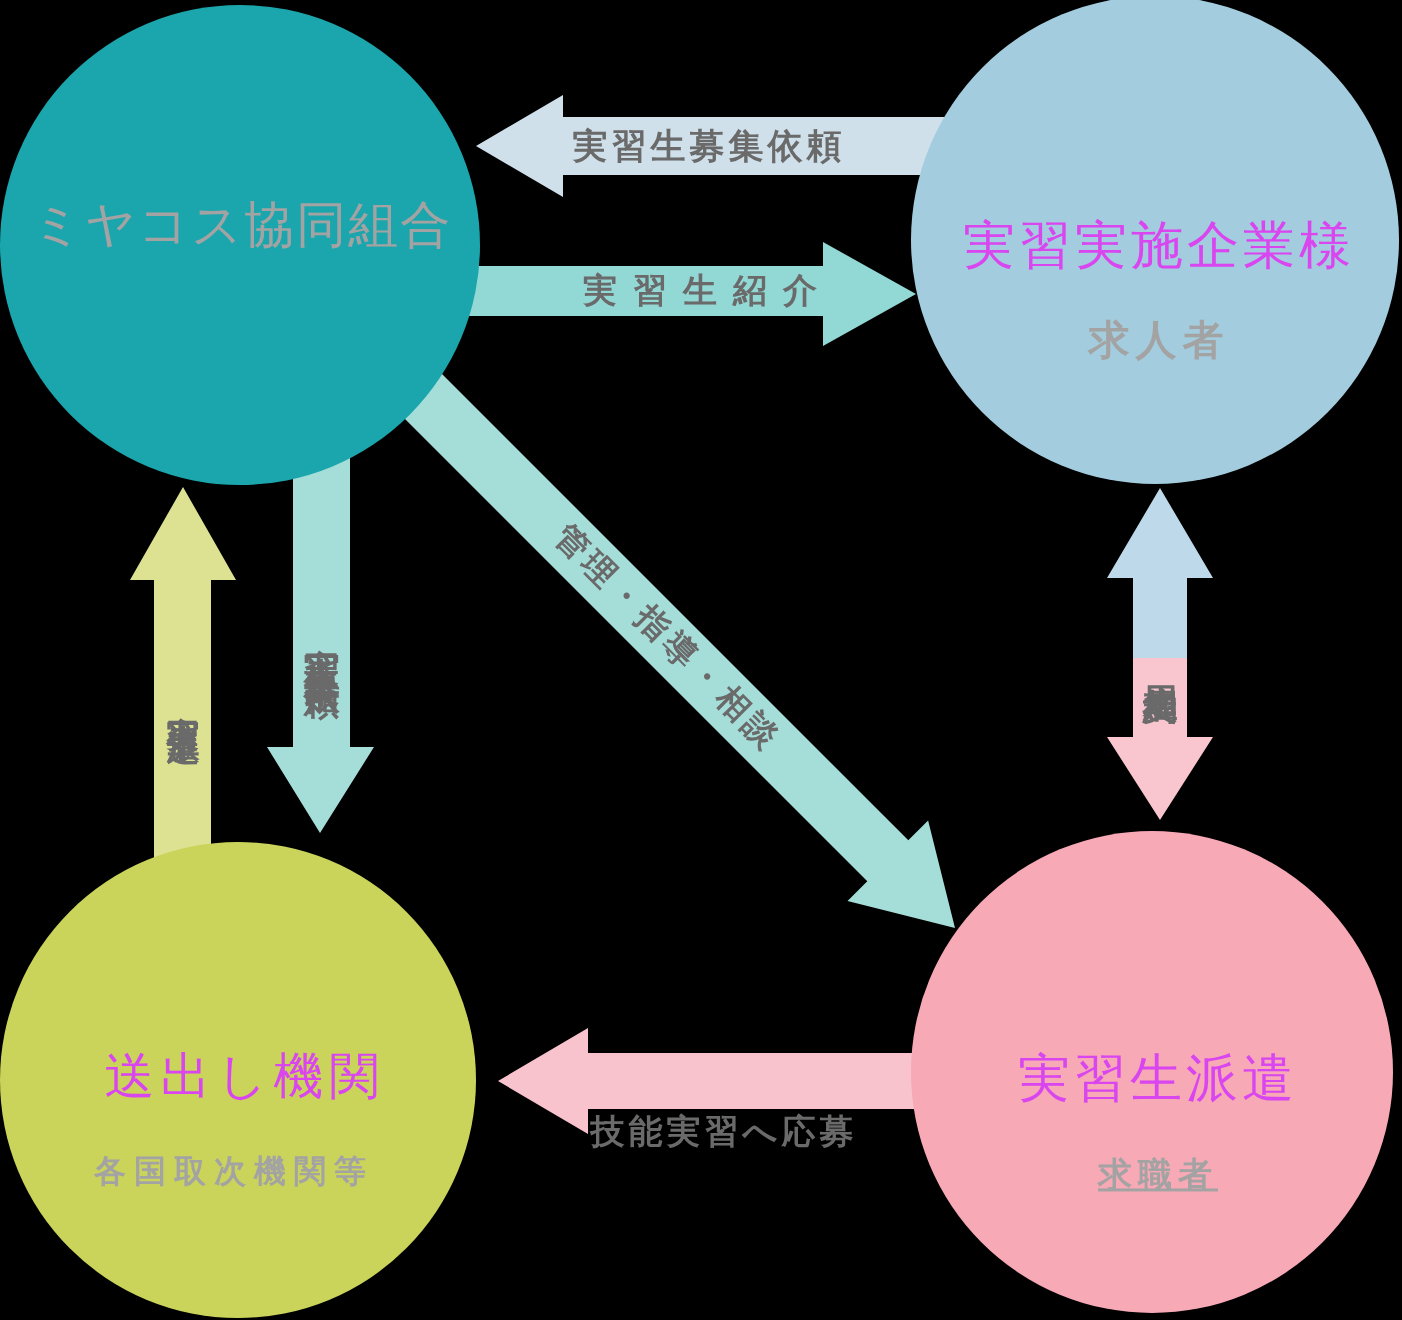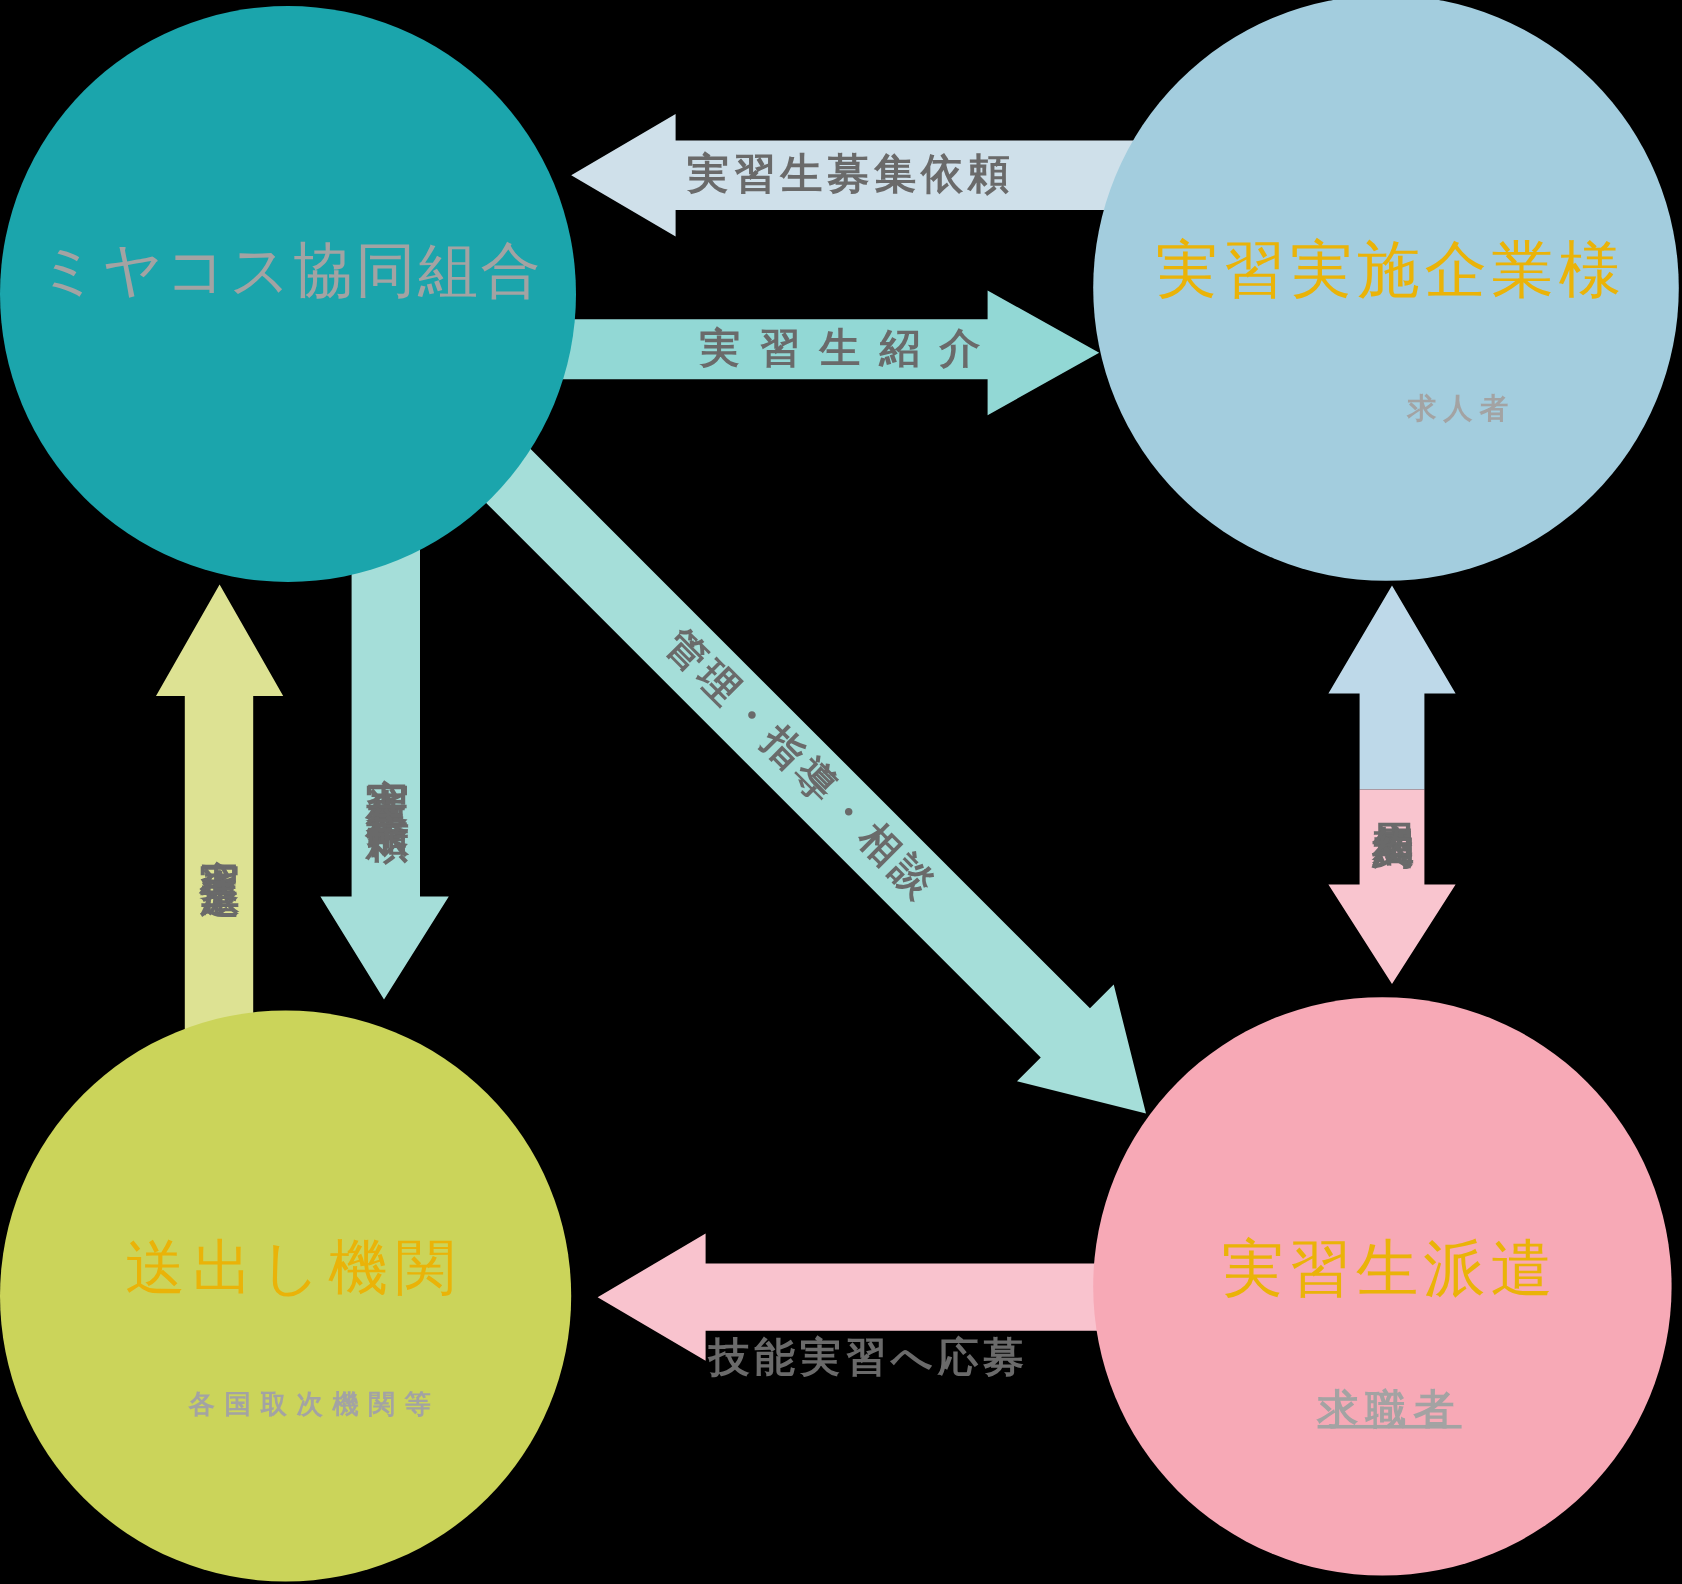--- a/index.html
+++ b/index.html
@@ -26,21 +26,21 @@
     transform: translate(-50%, -50%);
     white-space: nowrap;
     line-height: 1.15;
   }
   .v {
     writing-mode: vertical-rl;
     text-orientation: upright;
   }
   .rot45 { transform: translate(-50%, -50%) rotate(45deg); }
   .t-white { color: #a3a3a3; }
-  .t-gray  { color: #eab308; }
+  .t-gray  { color: #d946ef; margin-top: 20px; }
   .lab     { color: #6a6a6a; font-weight: 600; }
   .title   { font-weight: 500; }
   .subtitle{ font-weight: 700; }
 </style>
 </head>
 <body>
 
 <div class="stage" style="background: rgb(0, 0, 0);">
 
   <svg class="arrow-layer" width="1402" height="1320" viewBox="0 0 1402 1320">
@@ -63,24 +63,24 @@
   </svg>
 
   <div class="circle" style="left: 0px; top: 5px; width: 480px; height: 480px; background: rgb(27, 165, 172);"></div>
   <div class="circle" style="left: 911px; top: -4px; width: 488px; height: 488px; background: rgb(163, 205, 222);"></div>
   <div class="circle" style="left: 0px; top: 842px; width: 476px; height: 476px; background: rgb(203, 212, 90);"></div>
   <div class="circle" style="left: 911px; top: 831px; width: 482px; height: 482px; background: rgb(247, 169, 182);"></div>
 
   <div class="lbl title t-white" style="left:242px; top:226px; font-size:50px; letter-spacing:2px;">ミヤコス協同組合</div>
 
   <div class="lbl title t-gray" style="left:1159px; top:226px; font-size:52px; letter-spacing:4px;">実習実施企業様</div>
-  <div class="lbl subtitle t-white" style="left:1218px; top:341px; font-size:24px; letter-spacing:6px;">求人者</div>
+  <div class="lbl subtitle t-white" style="left:1159px; top:341px; font-size:41px; letter-spacing:6px;">求人者</div>
 
   <div class="lbl title t-gray" style="left:245px; top:1057px; font-size:50px; letter-spacing:6px;">送出し機関</div>
-  <div class="lbl subtitle t-white" style="left:262px; top:1171px; font-size:22px; letter-spacing:8px;">各国取次機関等</div>
+  <div class="lbl subtitle t-white" style="left:234px; top:1171px; font-size:32px; letter-spacing:8px;">各国取次機関等</div>
 
   <div class="lbl title t-gray" style="left:1158px; top:1059px; font-size:52px; letter-spacing:4px;">実習生派遣</div>
   <div class="lbl subtitle t-white" style="left:1158px; top:1175px; font-size:34px; letter-spacing:6px;text-decoration:underline;">求職者</div>
 
   <div class="lbl lab" style="left:709px; top:146px; font-size:35px; letter-spacing:4px;">実習生募集依頼</div>
 
   <div class="lbl lab" style="left:708px; top:291px; font-size:34px; letter-spacing:16px;">実習生紹介</div>
 
   <div class="lbl lab rot45" style="left:668px; top:638px; font-size:33px; letter-spacing:5px;">管理・指導・相談</div>
 

